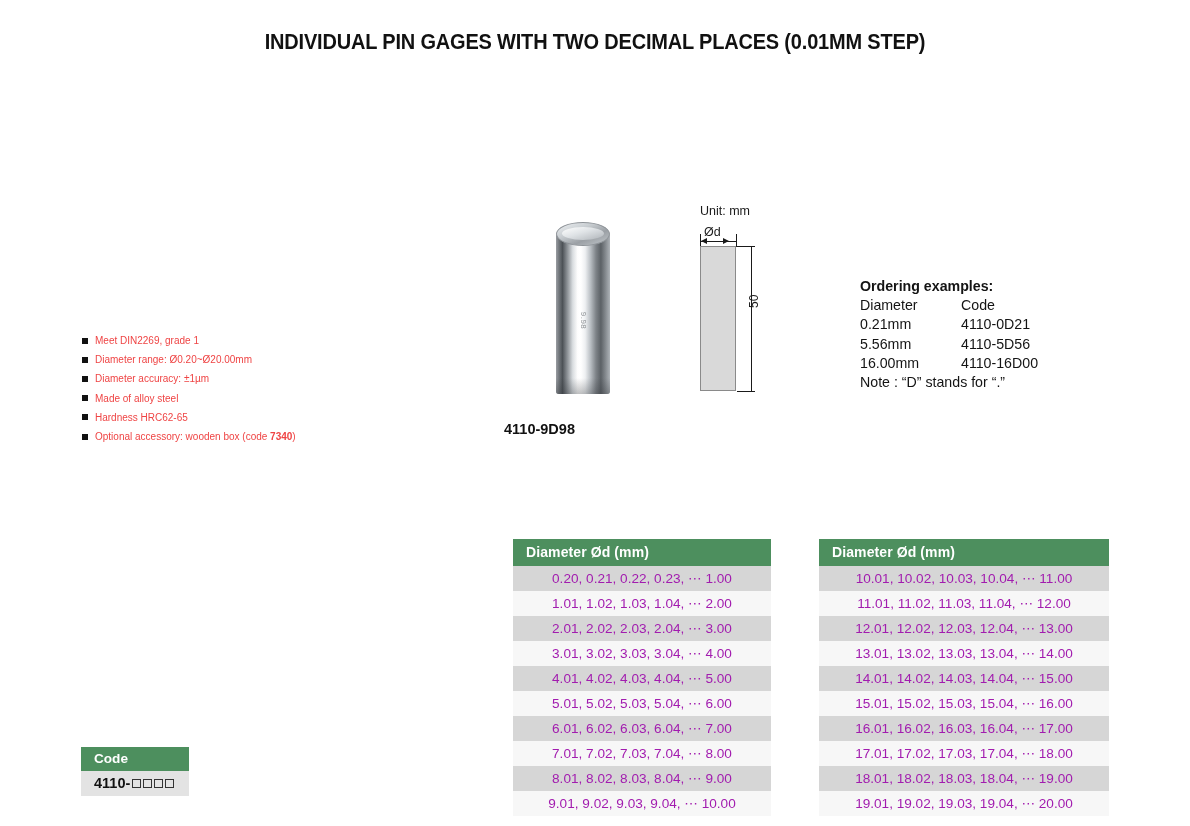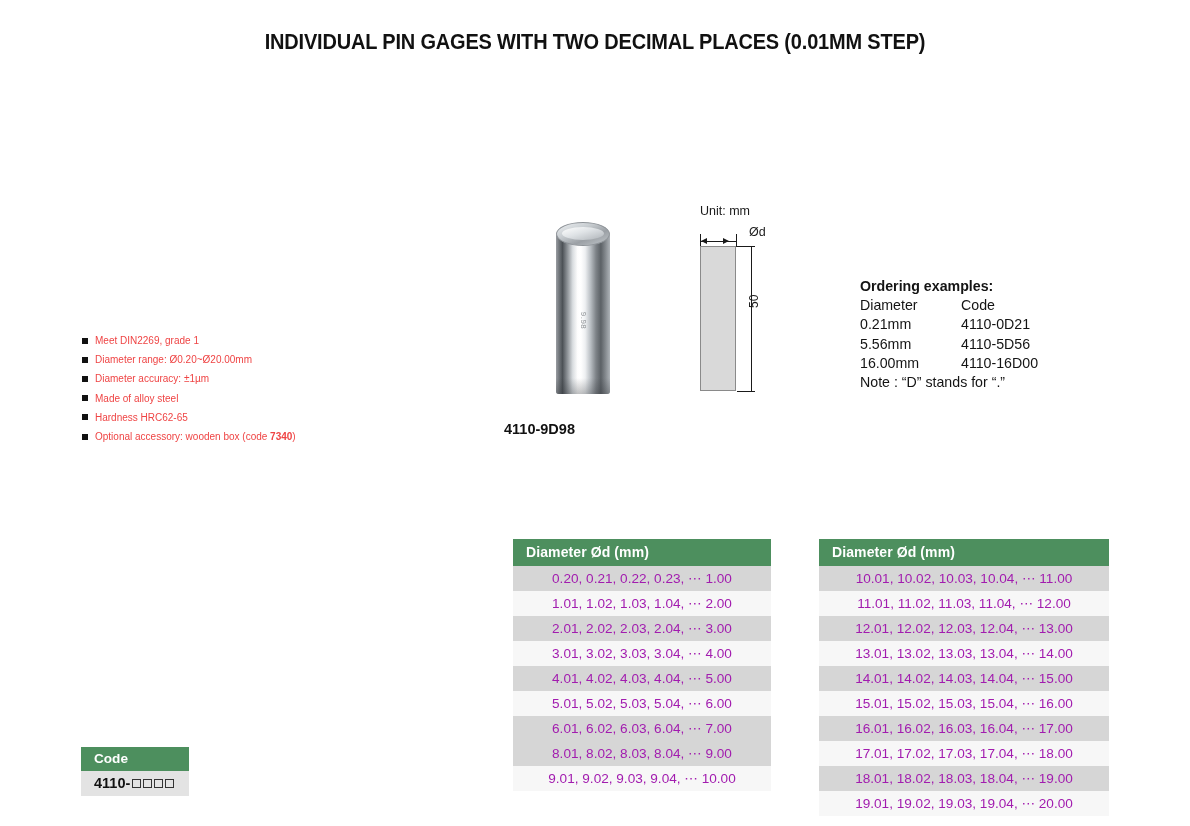--- a/index.html
+++ b/index.html
@@ -139,21 +139,20 @@
     top: 204px;
     font-size: 12.5px;
     color: #1a1a1a;
   }
   .dim-od {
     position: absolute;
     left: 704px;
     top: 225px;
     font-size: 12.5px;
     color: #1a1a1a;
-    margin-left: 45px;
   }
   .dim-od-underline {
     position: absolute;
     left: 702px;
     top: 241px;
     width: 28px;
     height: 1px;
     background: #1a1a1a;
   }
   .dim-drawing {
@@ -378,20 +377,23 @@
       </tr>
       <tr class="odd">
         <td>4.01, 4.02, 4.03, 4.04, ⋯ 5.00</td>
       </tr>
       <tr class="even">
         <td>5.01, 5.02, 5.03, 5.04, ⋯ 6.00</td>
       </tr>
       <tr class="odd">
         <td>6.01, 6.02, 6.03, 6.04, ⋯ 7.00</td>
       </tr>
+      <tr class="even">
+        <td>7.01, 7.02, 7.03, 7.04, ⋯ 8.00</td>
+      </tr>
       <tr class="odd">
         <td>8.01, 8.02, 8.03, 8.04, ⋯ 9.00</td>
       </tr>
       <tr class="even">
         <td>9.01, 9.02, 9.03, 9.04, ⋯ 10.00</td>
       </tr>
     </tbody>
 </table>
 
 <table class="spec-table right">

